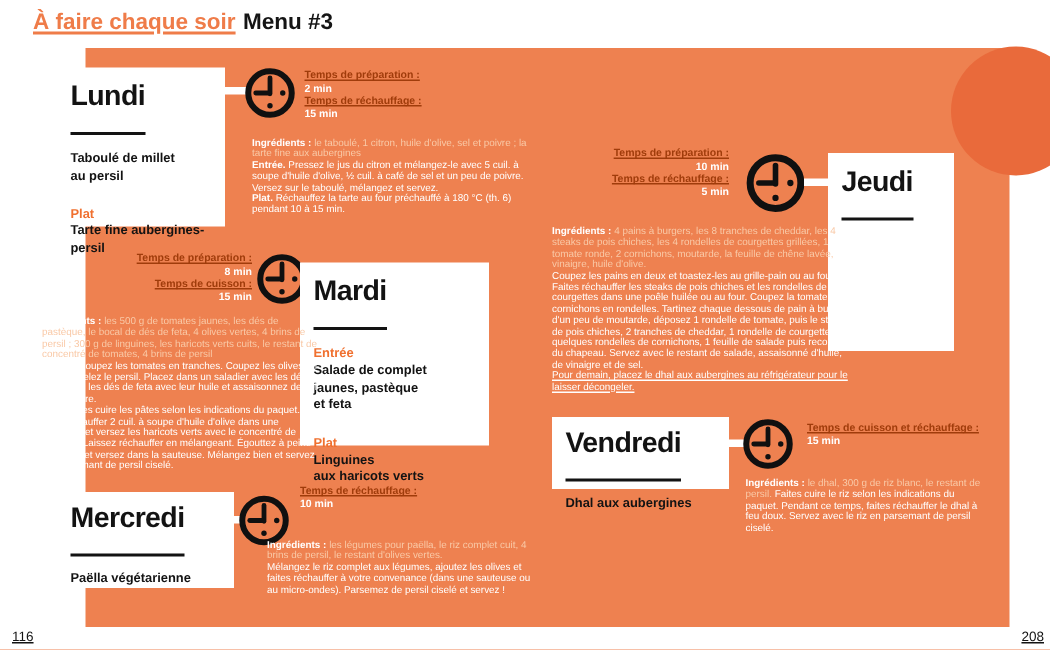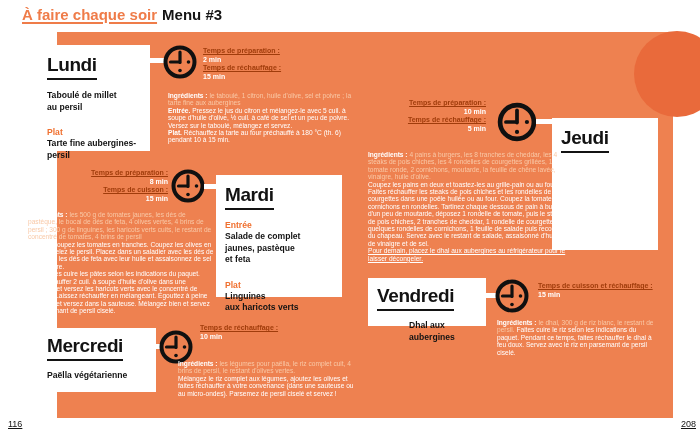--- a/index.html
+++ b/index.html
@@ -15,21 +15,21 @@
   .header .series { color:#ef7c49; text-decoration:underline; text-decoration-thickness:1.5px; text-underline-offset:2px; }
   .header .rest { color:#151515; margin-left:5px; }
 
   
   .panel { left:57px; top:32px; width:616px; height:386px; background:#ee8150; }
   .corner-circle { left:634px; top:31px; width:86px; height:86px; border-radius:50%; background:#e96a3b; }
 
   
   .daybox { background:#ffffff; box-sizing:border-box; padding:9px 9px; }
   .daytitle { font-size:19px; font-weight:bold; color:#131313; letter-spacing:-0.4px;
-              display:inline-block; border-bottom:2.5px solid #131313; padding-bottom:2px; }
+              display:inline-block; border-bottom:2.5px solid #131313; padding-bottom:12px; }
   .dish { font-size:8.6px; font-weight:bold; color:#131313; line-height:11.5px; white-space:pre-line; }
   .course { font-size:8.6px; font-weight:bold; color:#f0702f; line-height:11px; }
   .mt10 { margin-top:10px; } .mt7 { margin-top:14px; }
 
   
   .connector { height:5px; background:#ffffff; }
   .clock svg { display:block; }
 
   
   .times { font-size:7px; font-weight:bold; line-height:8.7px; white-space:nowrap; }
@@ -94,21 +94,21 @@
 <div class="abs clock" style="left:170px; top:168px;">
   <svg viewBox="0 0 36 36" width="36" height="36">
       <circle cx="18" cy="18" r="14.5" fill="none" stroke="#101010" stroke-width="4"></circle>
       <line x1="18" y1="18.5" x2="18" y2="8" stroke="#101010" stroke-width="3.2" stroke-linecap="round"></line>
       <line x1="17.5" y1="18" x2="8.5" y2="18" stroke="#101010" stroke-width="3.2" stroke-linecap="round"></line>
       <circle cx="26.5" cy="18" r="1.8" fill="#101010"></circle>
       <circle cx="18" cy="26.5" r="1.8" fill="#101010"></circle>
     </svg>
 </div>
 <div class="abs connector" style="left:204px; top:184px; width:14px;"></div>
-<div class="abs daybox" style="left:216px; top:175px; width:126px; height:122px;">
+<div class="abs daybox" style="left:200px; top:175px; width:126px; height:122px;">
   <span class="daytitle">Mardi</span>
   <div class="course mt10">Entrée</div>
   <div class="dish">Salade de complet
 jaunes, pastèque
 et feta</div>
   <div class="course mt7">Plat</div>
   <div class="dish">Linguines
 aux haricots verts</div>
 </div>
 <div class="abs para" style="left:28px; top:211px; width:186px;">
@@ -149,32 +149,32 @@
 <div class="abs clock" style="left:496px; top:101px;">
   <svg viewBox="0 0 36 36" width="42" height="42">
       <circle cx="18" cy="18" r="14.5" fill="none" stroke="#101010" stroke-width="4"></circle>
       <line x1="18" y1="18.5" x2="18" y2="8" stroke="#101010" stroke-width="3.2" stroke-linecap="round"></line>
       <line x1="17.5" y1="18" x2="8.5" y2="18" stroke="#101010" stroke-width="3.2" stroke-linecap="round"></line>
       <circle cx="26.5" cy="18" r="1.8" fill="#101010"></circle>
       <circle cx="18" cy="26.5" r="1.8" fill="#101010"></circle>
     </svg>
 </div>
 <div class="abs connector" style="left:536px; top:119px; width:18px;"></div>
-<div class="abs daybox" style="left:552px; top:118px; width:106px; height:132px;">
+<div class="abs daybox" style="left:552px; top:102px; width:84px; height:132px;">
   <span class="daytitle">Jeudi</span>
 </div>
 <div class="abs para" style="left:368px; top:151px; width:202px;">
   <div><span class="lead">Ingrédients :</span> <span class="ing">4 pains à burgers, les 8 tranches de cheddar, les 4 steaks de pois chiches, les 4 rondelles de courgettes grillées, 1 tomate ronde, 2 cornichons, moutarde, la feuille de chêne lavée, vinaigre, huile d'olive.</span></div>
   <div><span>Coupez les pains en deux et toastez-les au grille-pain ou au four. Faites réchauffer les steaks de pois chiches et les rondelles de courgettes dans une poêle huilée ou au four. Coupez la tomate et les cornichons en rondelles. Tartinez chaque dessous de pain à burger d'un peu de moutarde, déposez 1 rondelle de tomate, puis le steak de pois chiches, 2 tranches de cheddar, 1 rondelle de courgette, quelques rondelles de cornichons, 1 feuille de salade puis recouvrez du chapeau. Servez avec le restant de salade, assaisonné d'huile, de vinaigre et de sel.</span></div>
   <div><span class="note">Pour demain, placez le dhal aux aubergines au réfrigérateur pour le laisser décongeler.</span></div>
 </div>
 
 <div class="abs daybox" style="left:368px; top:278px; width:118px; height:48px; padding-top:7px;">
   <span class="daytitle">Vendredi</span>
-  <div class="dish" style="margin-top:9px;margin-left:32px;">Dhal aux aubergines</div>
+  <div class="dish" style="margin-top:9px;">Dhal aux aubergines</div>
 </div>
 <div class="abs connector" style="left:482px; top:293px; width:14px;"></div>
 <div class="abs clock" style="left:494px; top:278px;">
   <svg viewBox="0 0 36 36" width="36" height="36">
       <circle cx="18" cy="18" r="14.5" fill="none" stroke="#101010" stroke-width="4"></circle>
       <line x1="18" y1="18.5" x2="18" y2="8" stroke="#101010" stroke-width="3.2" stroke-linecap="round"></line>
       <line x1="17.5" y1="18" x2="8.5" y2="18" stroke="#101010" stroke-width="3.2" stroke-linecap="round"></line>
       <circle cx="26.5" cy="18" r="1.8" fill="#101010"></circle>
       <circle cx="18" cy="26.5" r="1.8" fill="#101010"></circle>
     </svg>

